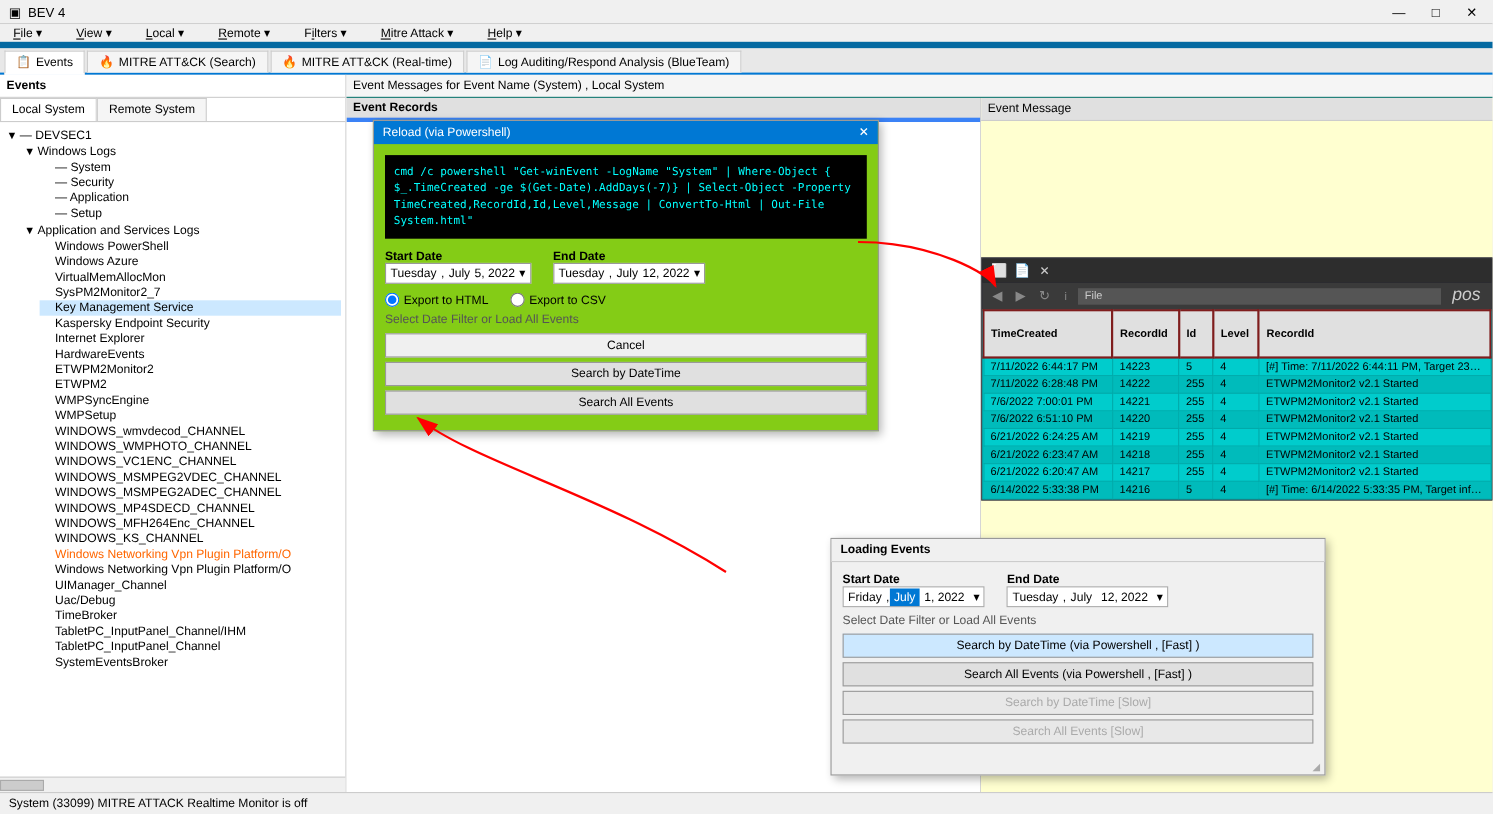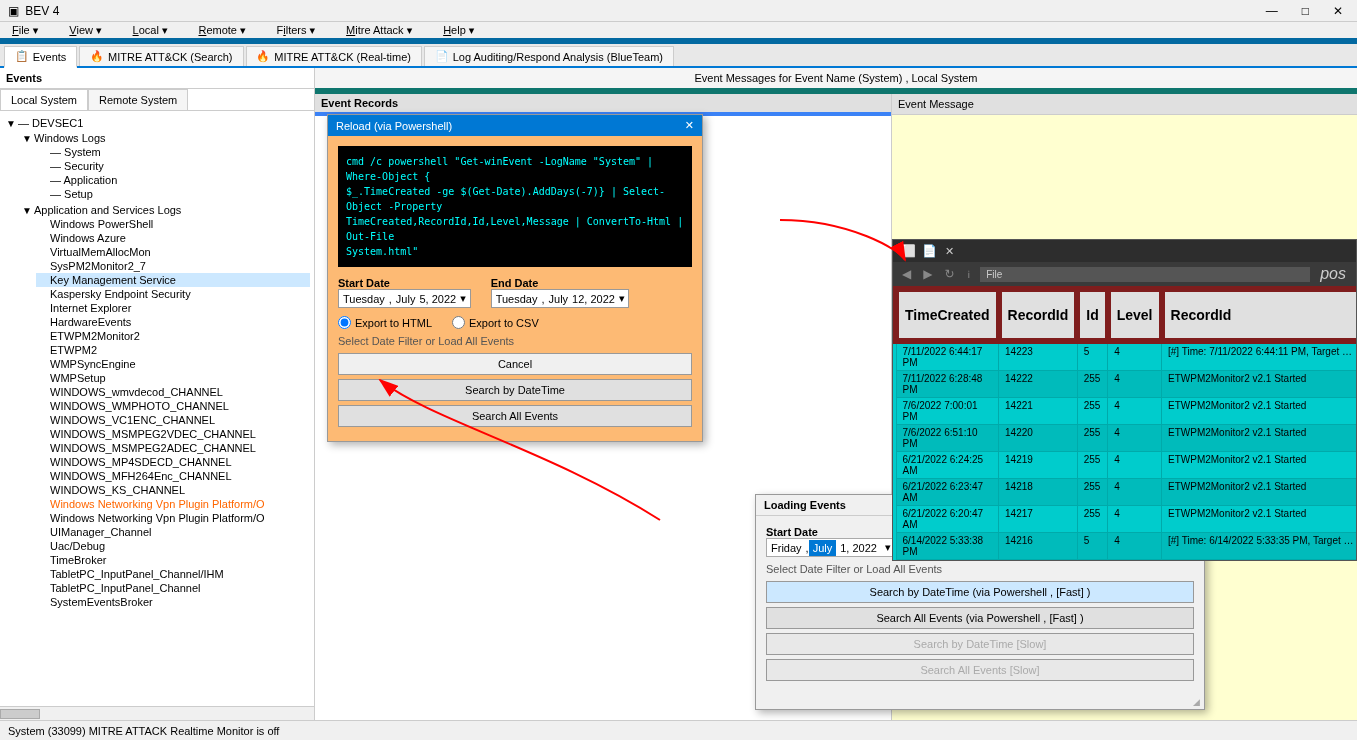--- a/index.html
+++ b/index.html
@@ -29,32 +29,32 @@
     .left-panel-tabs { display: flex; border-bottom: 1px solid #ccc; }
     .left-panel-tab { padding: 4px 10px; font-size: 11px; cursor: pointer; border: 1px solid #ccc; border-bottom: none; background: #f5f5f5; }
     .left-panel-tab.active { background: #fff; }
     .tree-area { flex: 1; overflow: auto; padding: 4px; }
     .tree-node { padding: 1px 0; }
     .tree-node-label { display: flex; align-items: center; padding: 1px 2px; cursor: pointer; white-space: nowrap; }
     .tree-node-label.selected { background: #cce8ff; }
     .tree-expand { display: inline-block; width: 12px; font-size: 10px; }
     .tree-text { font-size: 11px; }
     .tree-text.orange { color: #ff6600; }
-    .center-header { padding: 4px 6px; font-size: 11px; border-bottom: 6px solid #0f766e; background: #f5f5f5; text-align: center; }
+    .center-header { padding: 4px 6px; font-size: 11px; border-bottom: 1px solid #0f766e; background: #f5f5f5; }
     .section-title { background: #e0e0e0; padding: 3px 6px; font-size: 11px; font-weight: bold; border-bottom: 4px solid #3b82f6; }
 
     
     .right-panel { width: 465px; background: #ffffd0; display: flex; flex-direction: column; }
     .right-panel-header { padding: 4px 6px; font-size: 11px; background: #e0e0e0; border-bottom: 1px solid #ccc; }
 
     
     .status-bar { height: 20px; background: #f0f0f0; border-top: 1px solid #ccc; display: flex; align-items: center; padding: 0 8px; font-size: 11px; }
 
     
-    .dialog-reload { position: absolute; top: 20px; left: 12px; width: 376px; background: #fdba74; border: 1px solid #999; box-shadow: 3px 3px 8px rgba(0,0,0,0.3); z-index: 10; }
+    .dialog-reload { position: absolute; top: 20px; left: 24px; width: 460px; background: #84cc16; border: 1px solid #999; box-shadow: 3px 3px 8px rgba(0,0,0,0.3); z-index: 10; }
     .dialog-title-bar { background: #0078d4; color: #fff; padding: 4px 8px; font-size: 11px; display: flex; justify-content: space-between; align-items: center; }
     .dialog-content { padding: 10px; }
     .powershell-box { background: #000; color: #00ffff; font-family: monospace; font-size: 10px; padding: 8px; margin-bottom: 10px; line-height: 1.5; }
     .date-row { display: flex; gap: 20px; margin-bottom: 8px; align-items: center; }
     .date-label { font-size: 11px; font-weight: bold; }
     .date-input { display: flex; align-items: center; border: 1px solid #999; background: #fff; padding: 2px 4px; font-size: 11px; gap: 4px; }
     .radio-row { display: flex; gap: 20px; margin-bottom: 6px; align-items: center; }
     .radio-item { display: flex; align-items: center; gap: 4px; font-size: 11px; }
     .filter-label { font-size: 11px; margin-bottom: 6px; color: #555; }
     .dialog-btn { width: 100%; padding: 4px; font-size: 11px; margin-bottom: 4px; background: #e0e0e0; border: 1px solid #999; cursor: pointer; text-align: center; }
@@ -73,21 +73,21 @@
 
     
     .html-table-window { position: absolute; top: 145px; right: 0; width: 465px; background: #1a1a2e; border: 1px solid #555; z-index: 20; }
     .html-table-titlebar { background: #2d2d2d; display: flex; align-items: center; padding: 4px 8px; gap: 8px; }
     .html-table-titlebar-btns { display: flex; gap: 6px; }
     .html-table-title { color: #fff; font-size: 11px; flex: 1; text-align: center; }
     .browser-bar { background: #3a3a3a; display: flex; align-items: center; padding: 3px 6px; gap: 6px; }
     .browser-nav-btn { color: #888; font-size: 12px; cursor: pointer; padding: 0 3px; }
     .table-container { background: #00cccc; overflow: auto; max-height: 400px; }
     .html-table { border-collapse: collapse; width: 100%; font-size: 10px; }
-    .html-table th { background: #e0e0e0; padding: 15px 6px; text-align: left; border: 6px solid #7f1d1d; font-size: 14px; white-space: nowrap; }
+    .html-table th { background: #e0e0e0; padding: 15px 6px; text-align: left; border: 2px solid #7f1d1d; font-size: 10px; white-space: nowrap; }
     .html-table td { padding: 2px 6px; border: 1px solid #00aaaa; color: #000; font-size: 10px; vertical-align: top; max-width: 150px; overflow: hidden; }
     .html-table tr { background: #00cccc; }
     .html-table tr:nth-child(even) { background: #00bbbb; }
 
     .scrollbar-h { height: 14px; background: #f0f0f0; border-top: 1px solid #ccc; display: flex; align-items: center; }
   </style>
 </head>
 <body>
 
 <div class="title-bar">

